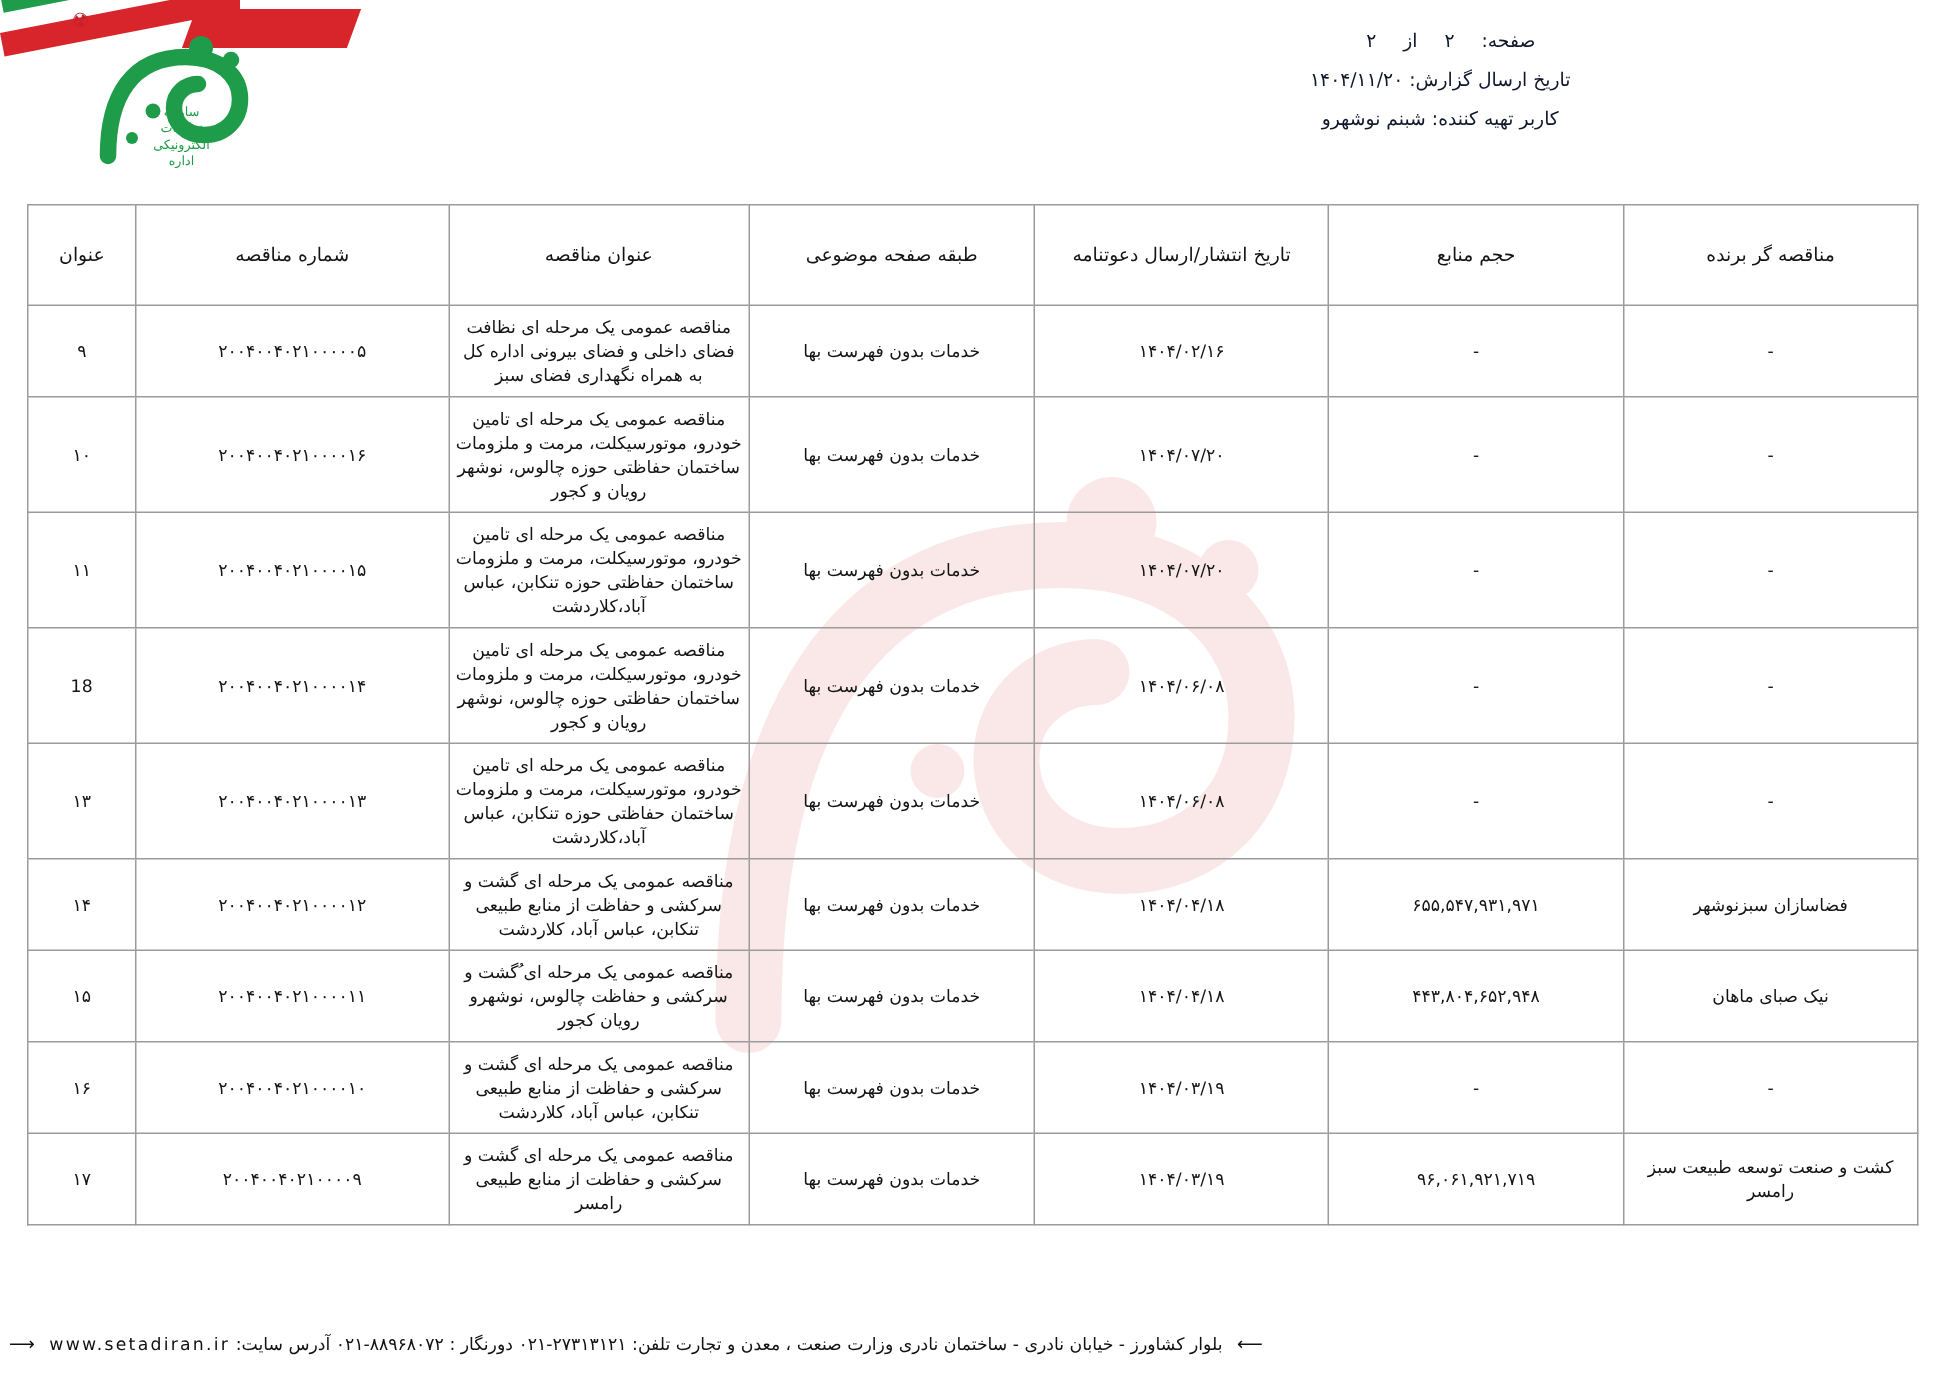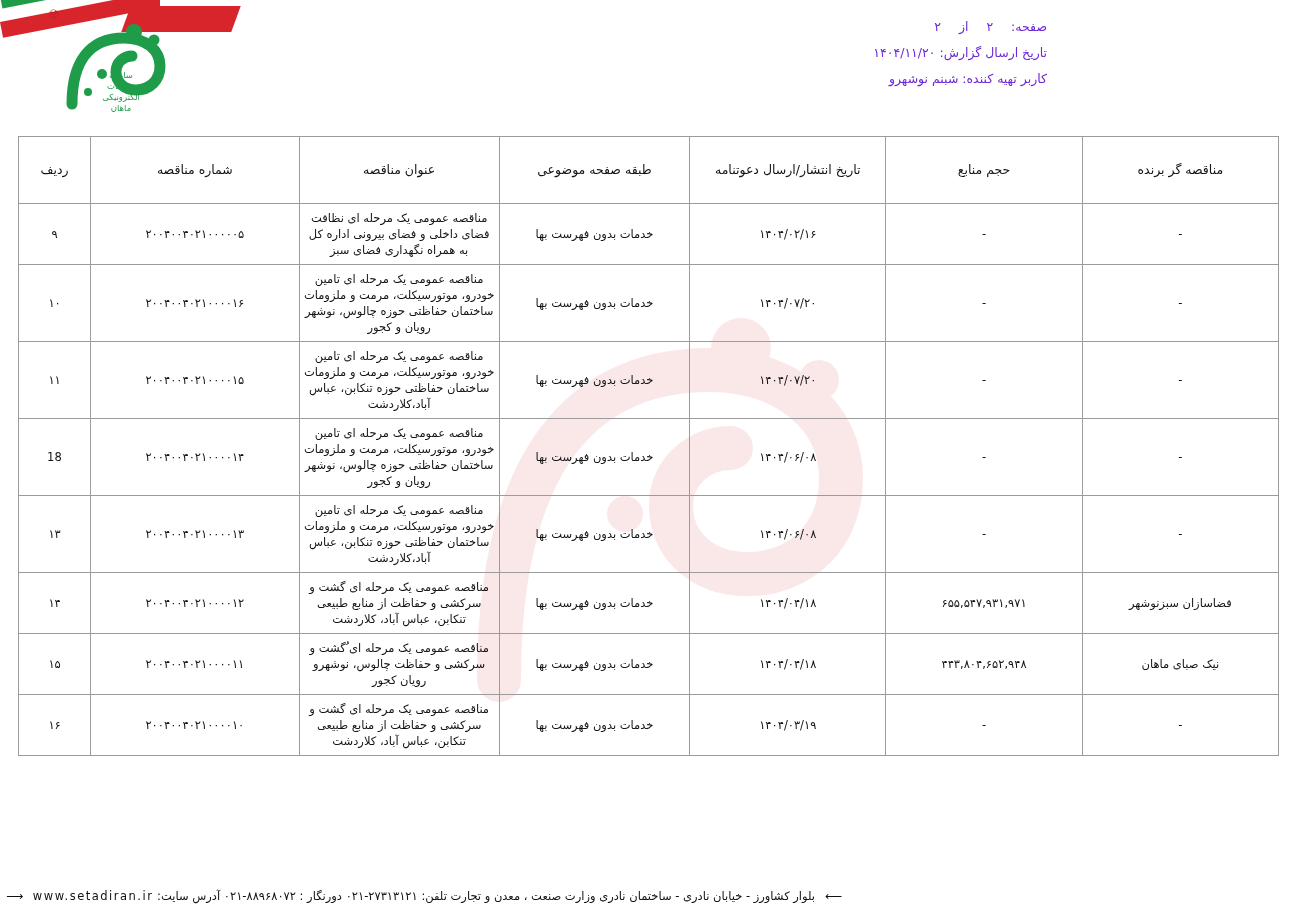--- a/index.html
+++ b/index.html
@@ -53,25 +53,25 @@
 
   
   .header {
     position: relative;
     height: 120px;
   }
   .header-meta {
     position: absolute;
     top: 14px;
     right: 250px;
-    text-align: right;
+    text-align: center;
     direction: rtl;
     font-size: 12.5px;
     line-height: 26px;
-    color: #6d28d9;
+    color: #0f172a;
     white-space: nowrap;
   }
   .header-meta .row { display: block; }
   .header-meta .pagerow { letter-spacing: 0.5px; }
   .header-meta .pagerow .num { padding: 0 14px; }
 
   
   .logo-wrap {
     position: absolute;
     top: 6px;
@@ -225,21 +225,21 @@
         <path d="M30 92 C30 52, 46 26, 82 26 C104 26, 118 38, 118 54 C118 68, 108 78, 94 78 C82 78, 74 70, 74 60 C74 50, 82 44, 90 44" fill="none" stroke="#1f9c4a" stroke-width="11" stroke-linecap="round"></path>
         <circle cx="92" cy="20" r="8" fill="#1f9c4a"></circle>
         <circle cx="112" cy="28" r="5.5" fill="#1f9c4a"></circle>
         <circle cx="60" cy="62" r="5" fill="#1f9c4a"></circle>
         <circle cx="46" cy="80" r="4" fill="#1f9c4a"></circle>
       </svg>
       <div class="logo-text">
         <div>سامانه</div>
         <div>تدارکات</div>
         <div>الکترونیکی</div>
-        <div>ماهان</div>
+        <div>اداره</div>
       </div>
     </div>
   </div>
 
   <svg class="watermark" viewBox="0 0 520 420">
     <path d="M110 380 C110 180, 180 70, 320 70 C400 70, 452 118, 452 178 C452 236, 412 274, 358 274 C312 274, 282 244, 282 206 C282 170, 312 148, 342 148" fill="none" stroke="#d8252c" stroke-width="44" stroke-linecap="round"></path>
     <circle cx="352" cy="48" r="30" fill="#d8252c"></circle>
     <circle cx="430" cy="80" r="20" fill="#d8252c"></circle>
     <circle cx="236" cy="214" r="18" fill="#d8252c"></circle>
   </svg>
@@ -256,21 +256,21 @@
         <col class="c-radif">
       </colgroup>
       <thead>
         <tr>
           <th>مناقصه گر برنده</th>
           <th>حجم منابع</th>
           <th>تاریخ انتشار/ارسال دعوتنامه</th>
           <th>طبقه صفحه موضوعی</th>
           <th>عنوان مناقصه</th>
           <th>شماره مناقصه</th>
-          <th>ردیف</th>
+          <th>عنوان</th>
         </tr>
       </thead>
       <tbody>
         <tr>
           <td class="dash">-</td>
           <td class="dash">-</td>
           <td class="num">۱۴۰۴/۰۲/۱۶</td>
           <td>خدمات بدون فهرست بها</td>
           <td class="onvan">مناقصه عمومی یک مرحله ای نظافت فضای داخلی و فضای بیرونی اداره کل به همراه نگهداری فضای سبز</td>
           <td class="num">۲۰۰۴۰۰۴۰۲۱۰۰۰۰۰۵</td>
@@ -331,20 +331,29 @@
           <td class="num">۱۵</td>
         </tr>
         <tr>
           <td class="dash">-</td>
           <td class="dash">-</td>
           <td class="num">۱۴۰۴/۰۳/۱۹</td>
           <td>خدمات بدون فهرست بها</td>
           <td class="onvan">مناقصه عمومی یک مرحله ای گشت و سرکشی و حفاظت از منابع طبیعی تنکابن، عباس آباد، کلاردشت</td>
           <td class="num">۲۰۰۴۰۰۴۰۲۱۰۰۰۰۱۰</td>
           <td class="num">۱۶</td>
+        </tr>
+        <tr>
+          <td>کشت و صنعت توسعه طبیعت سبز رامسر</td>
+          <td class="num">۹۶,۰۶۱,۹۲۱,۷۱۹</td>
+          <td class="num">۱۴۰۴/۰۳/۱۹</td>
+          <td>خدمات بدون فهرست بها</td>
+          <td class="onvan">مناقصه عمومی یک مرحله ای گشت و سرکشی و حفاظت از منابع طبیعی رامسر</td>
+          <td class="num">۲۰۰۴۰۰۴۰۲۱۰۰۰۰۹</td>
+          <td class="num">۱۷</td>
         </tr>
       </tbody>
     </table>
   </div>
 
   <div class="footer">
     <span class="arrow-r">⟵</span>
     <span class="footer-line">بلوار کشاورز - خیابان نادری - ساختمان نادری  وزارت صنعت ، معدن و تجارت</span>
     <span class="footer-line">تلفن:</span>
     <span class="footer-line">۰۲۱-۲۷۳۱۳۱۲۱</span>

